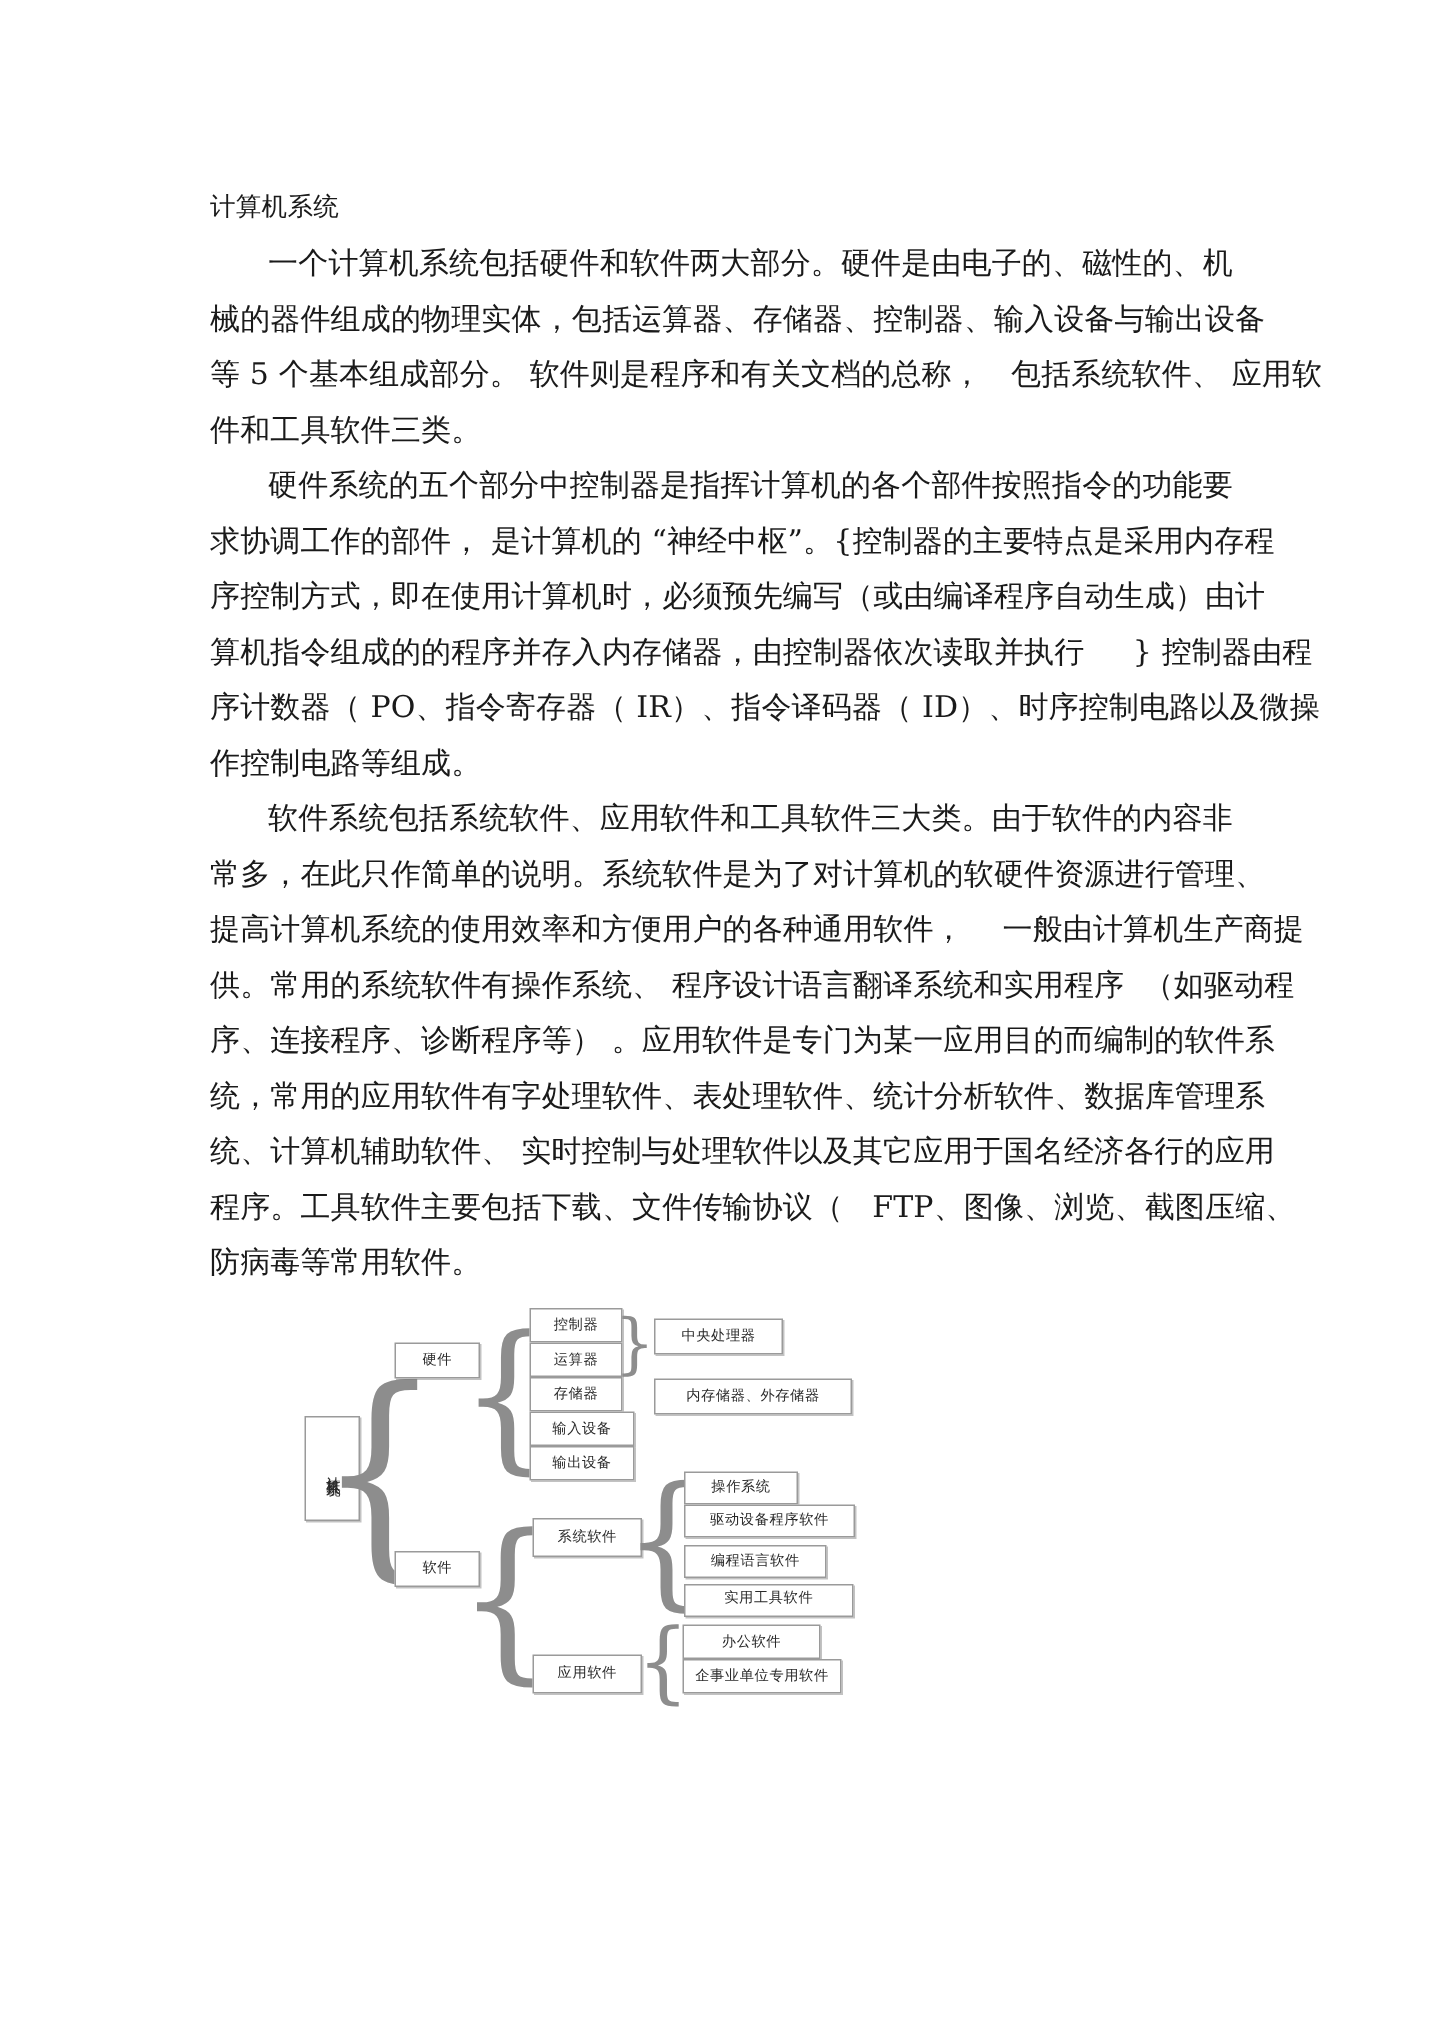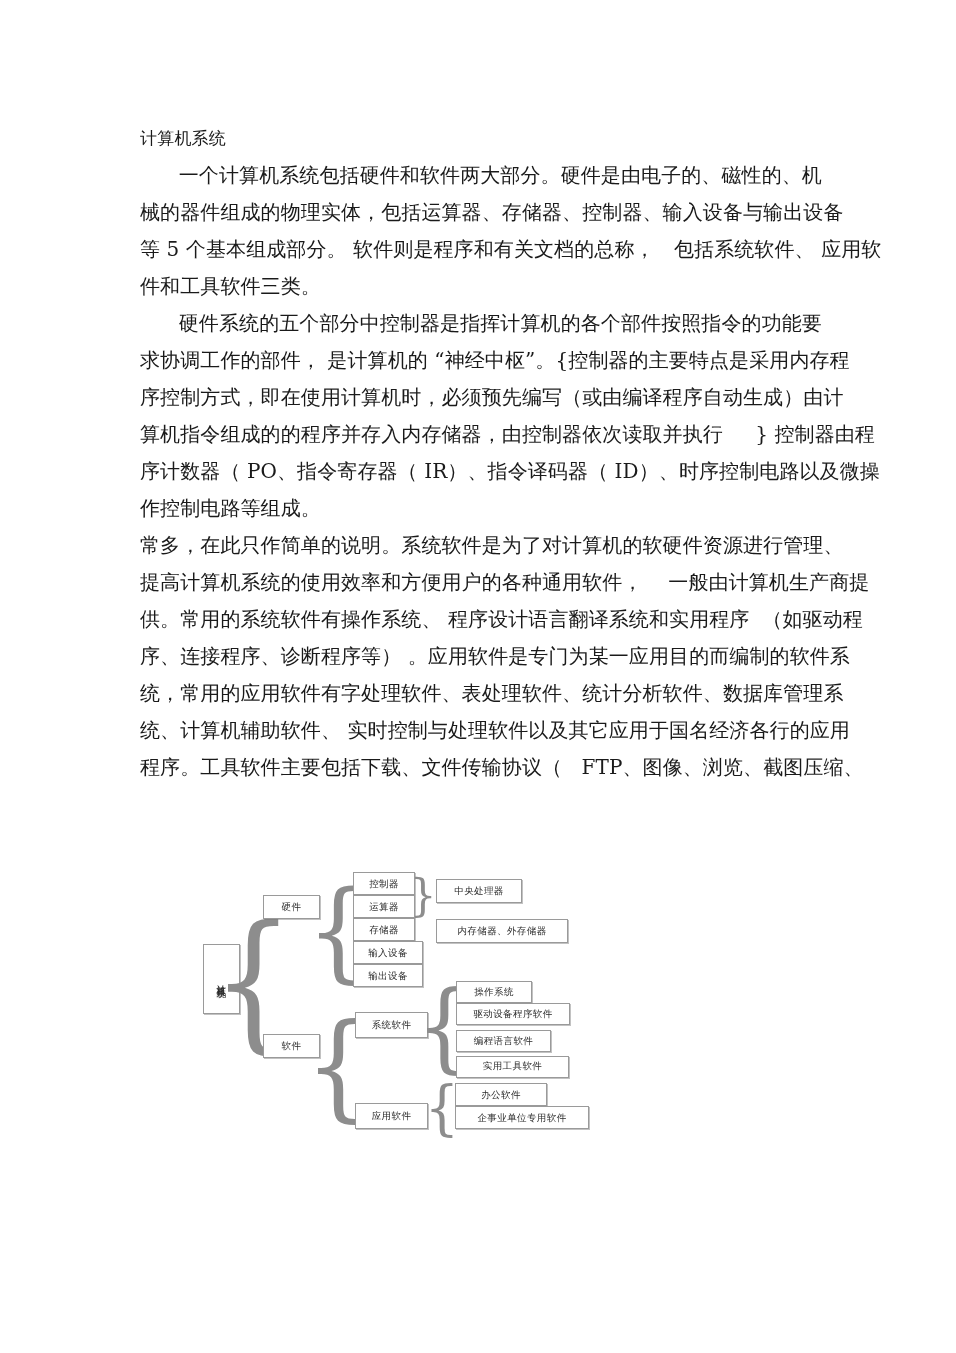--- a/index.html
+++ b/index.html
@@ -113,27 +113,29 @@
     <div class="para">
       <span class="ln">      硬件系统的五个部分中控制器是指挥计算机的各个部件按照指令的功能要</span>
       <span class="ln">求协调工作的部件， 是计算机的 “神经中枢”。{控制器的主要特点是采用内存程</span>
       <span class="ln">序控制方式，即在使用计算机时，必须预先编写（或由编译程序自动生成）由计</span>
       <span class="ln">算机指令组成的的程序并存入内存储器，由控制器依次读取并执行     } 控制器由程</span>
       <span class="ln">序计数器（ PO、指令寄存器（ IR）、指令译码器（ ID）、时序控制电路以及微操</span>
       <span class="ln">作控制电路等组成。</span>
     </div>
 
     <div class="para">
+      <span class="ln">      软件系统包括系统软件、应用软件和工具软件三大类。由于软件的内容非</span>
       <span class="ln">常多，在此只作简单的说明。系统软件是为了对计算机的软硬件资源进行管理、</span>
       <span class="ln">提高计算机系统的使用效率和方便用户的各种通用软件，    一般由计算机生产商提</span>
       <span class="ln">供。常用的系统软件有操作系统、 程序设计语言翻译系统和实用程序  （如驱动程</span>
       <span class="ln">序、连接程序、诊断程序等） 。应用软件是专门为某一应用目的而编制的软件系</span>
       <span class="ln">统，常用的应用软件有字处理软件、表处理软件、统计分析软件、数据库管理系</span>
       <span class="ln">统、计算机辅助软件、 实时控制与处理软件以及其它应用于国名经济各行的应用</span>
       <span class="ln">程序。工具软件主要包括下载、文件传输协议（   FTP、图像、浏览、截图压缩、</span>
+      <span class="ln">防病毒等常用软件。</span>
     </div>
 
   </div>
 
   <div class="diagram">
 
     <div class="dbox vert" style="left:13px; top:78px; width:37px; height:70px;">计算机系统</div>
 
     <div class="brace" style="left:54px; top:40px; width:18px; height:150px; font-size:130px;">
       <span style="transform:scaleY(1.15);">{</span>
@@ -173,17 +175,17 @@
     <div class="dbox" style="left:266px; top:115px; width:76px; height:22px;">操作系统</div>
     <div class="dbox" style="left:266px; top:137px; width:114px; height:22px;">驱动设备程序软件</div>
     <div class="dbox" style="left:266px; top:164px; width:95px; height:22px;">编程语言软件</div>
     <div class="dbox" style="left:266px; top:190px; width:113px; height:22px;font-family:Liberation Serif, serif;">实用工具软件</div>
 
     <div class="brace" style="left:244px; top:213px; width:16px; height:58px; font-size:54px;">
       <span style="transform:scaleY(1.1);">{</span>
     </div>
 
     <div class="dbox" style="left:265px; top:217px; width:92px; height:23px;">办公软件</div>
-    <div class="dbox" style="left:265px; top:240px; width:134px; height:23px;">企事业单位专用软件</div>
+    <div class="dbox" style="left:265px; top:240px; width:106px; height:23px;">企事业单位专用软件</div>
 
   </div>
 
 </div>
 
 </body></html>

